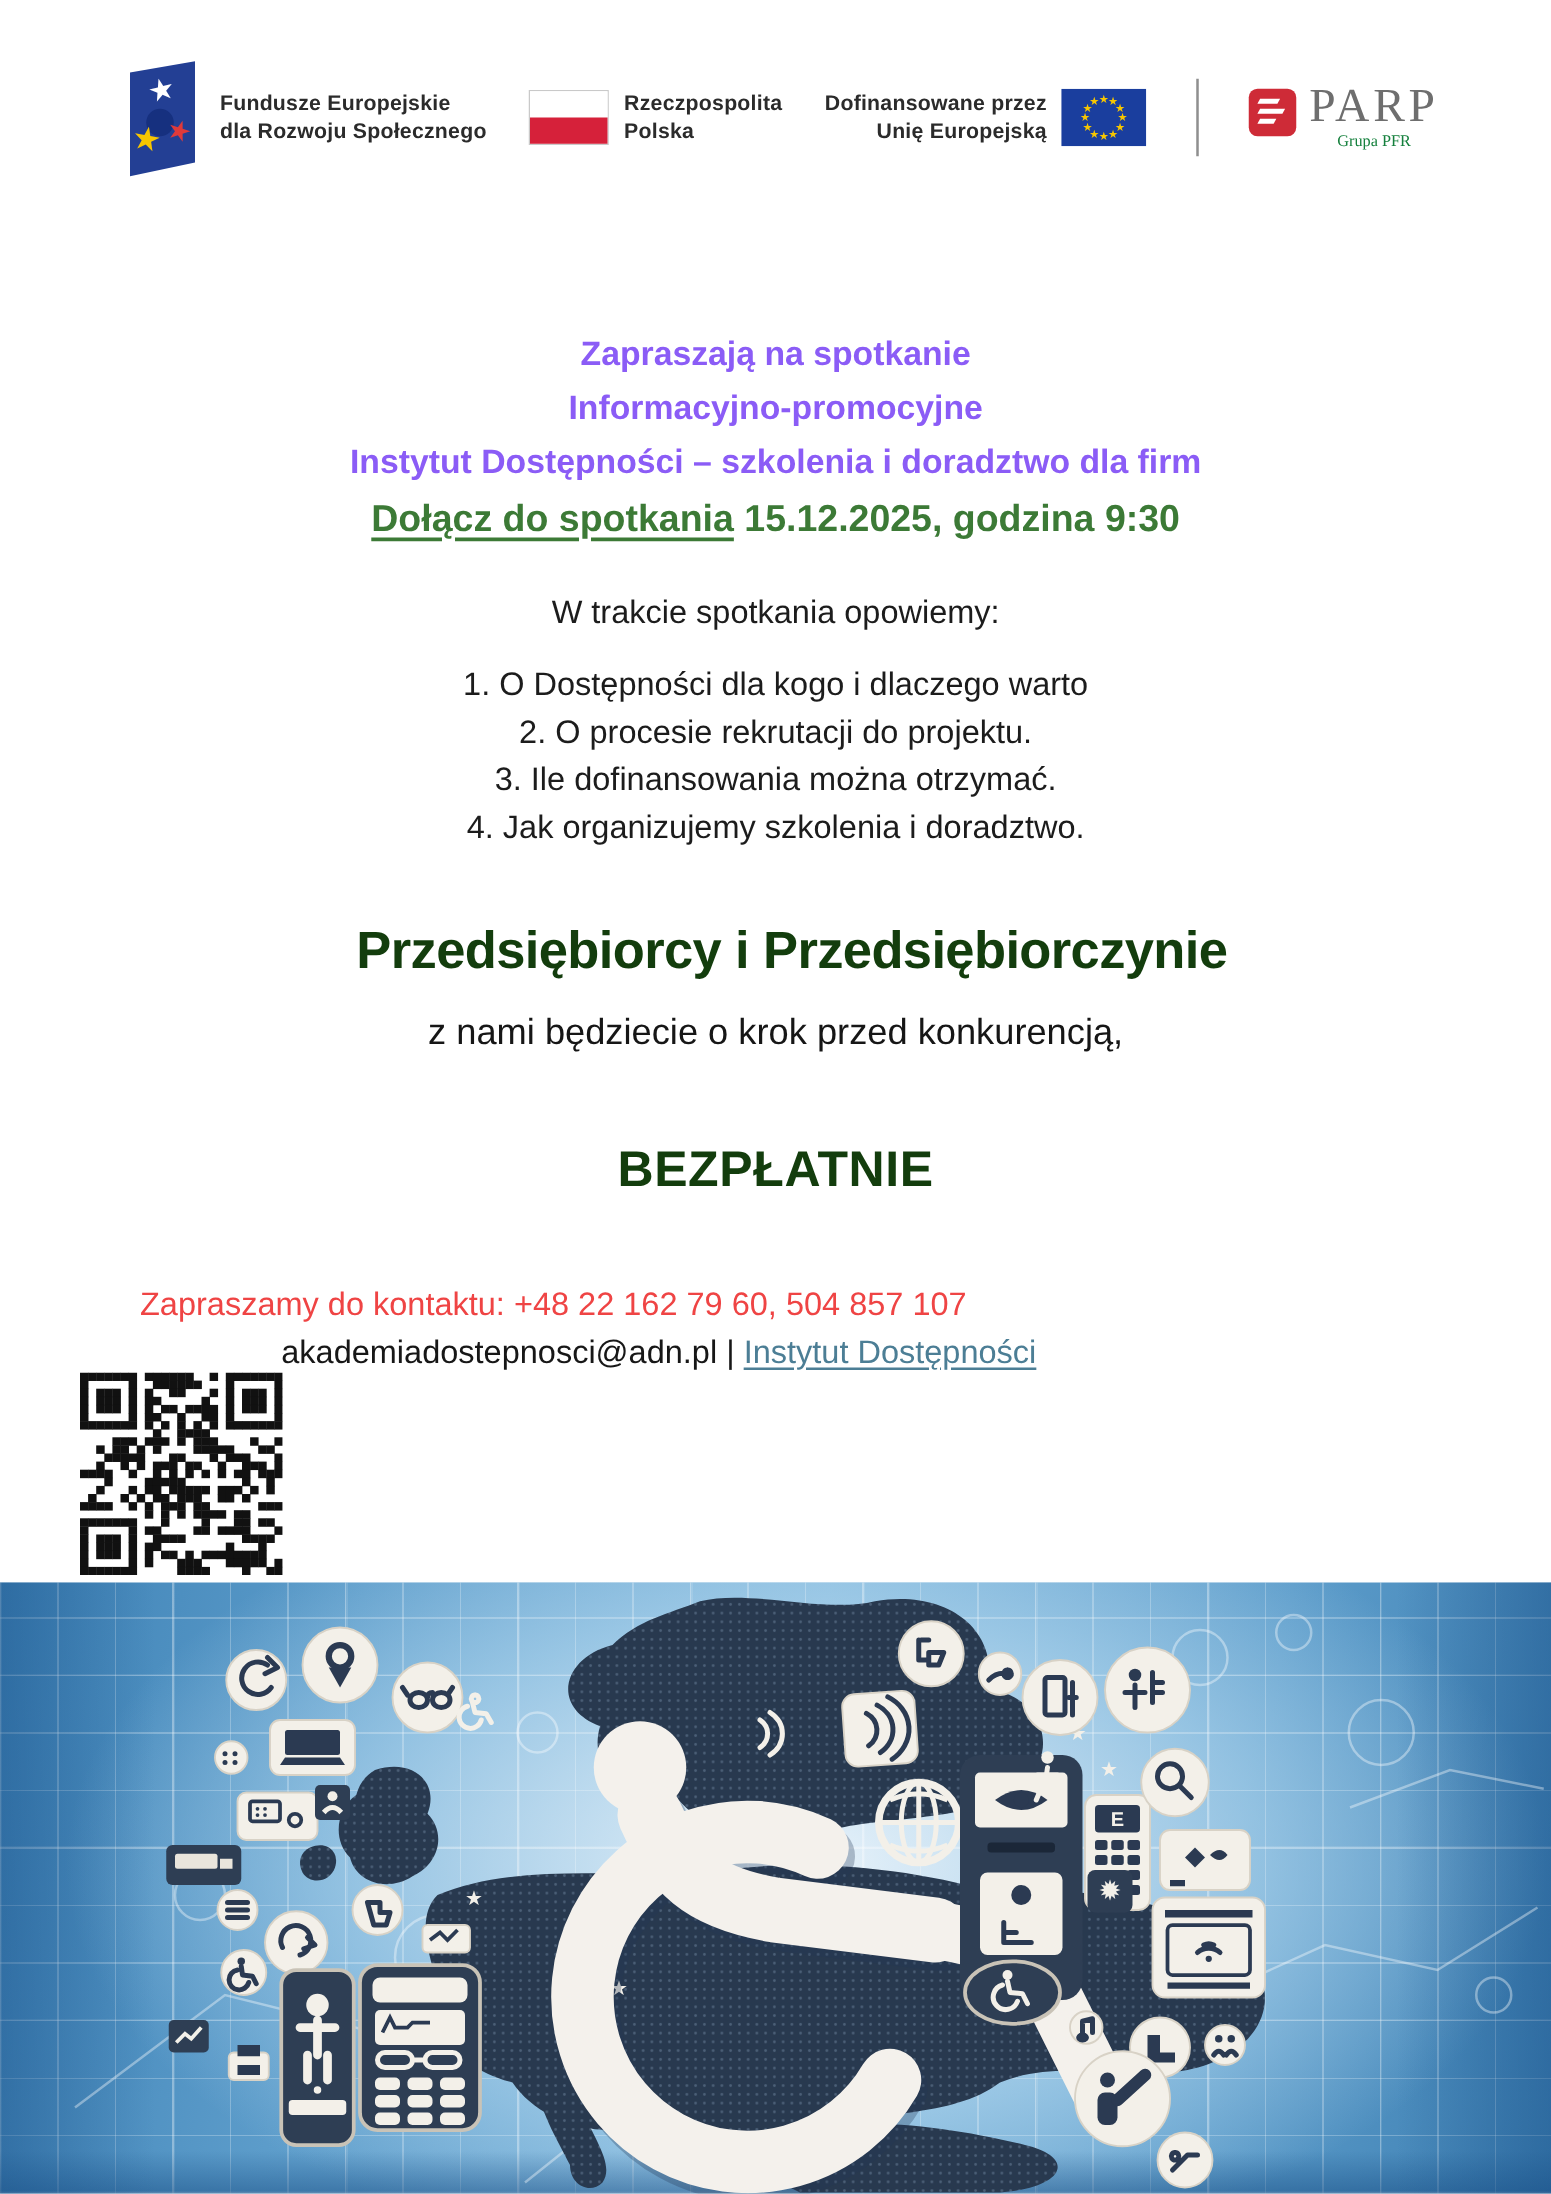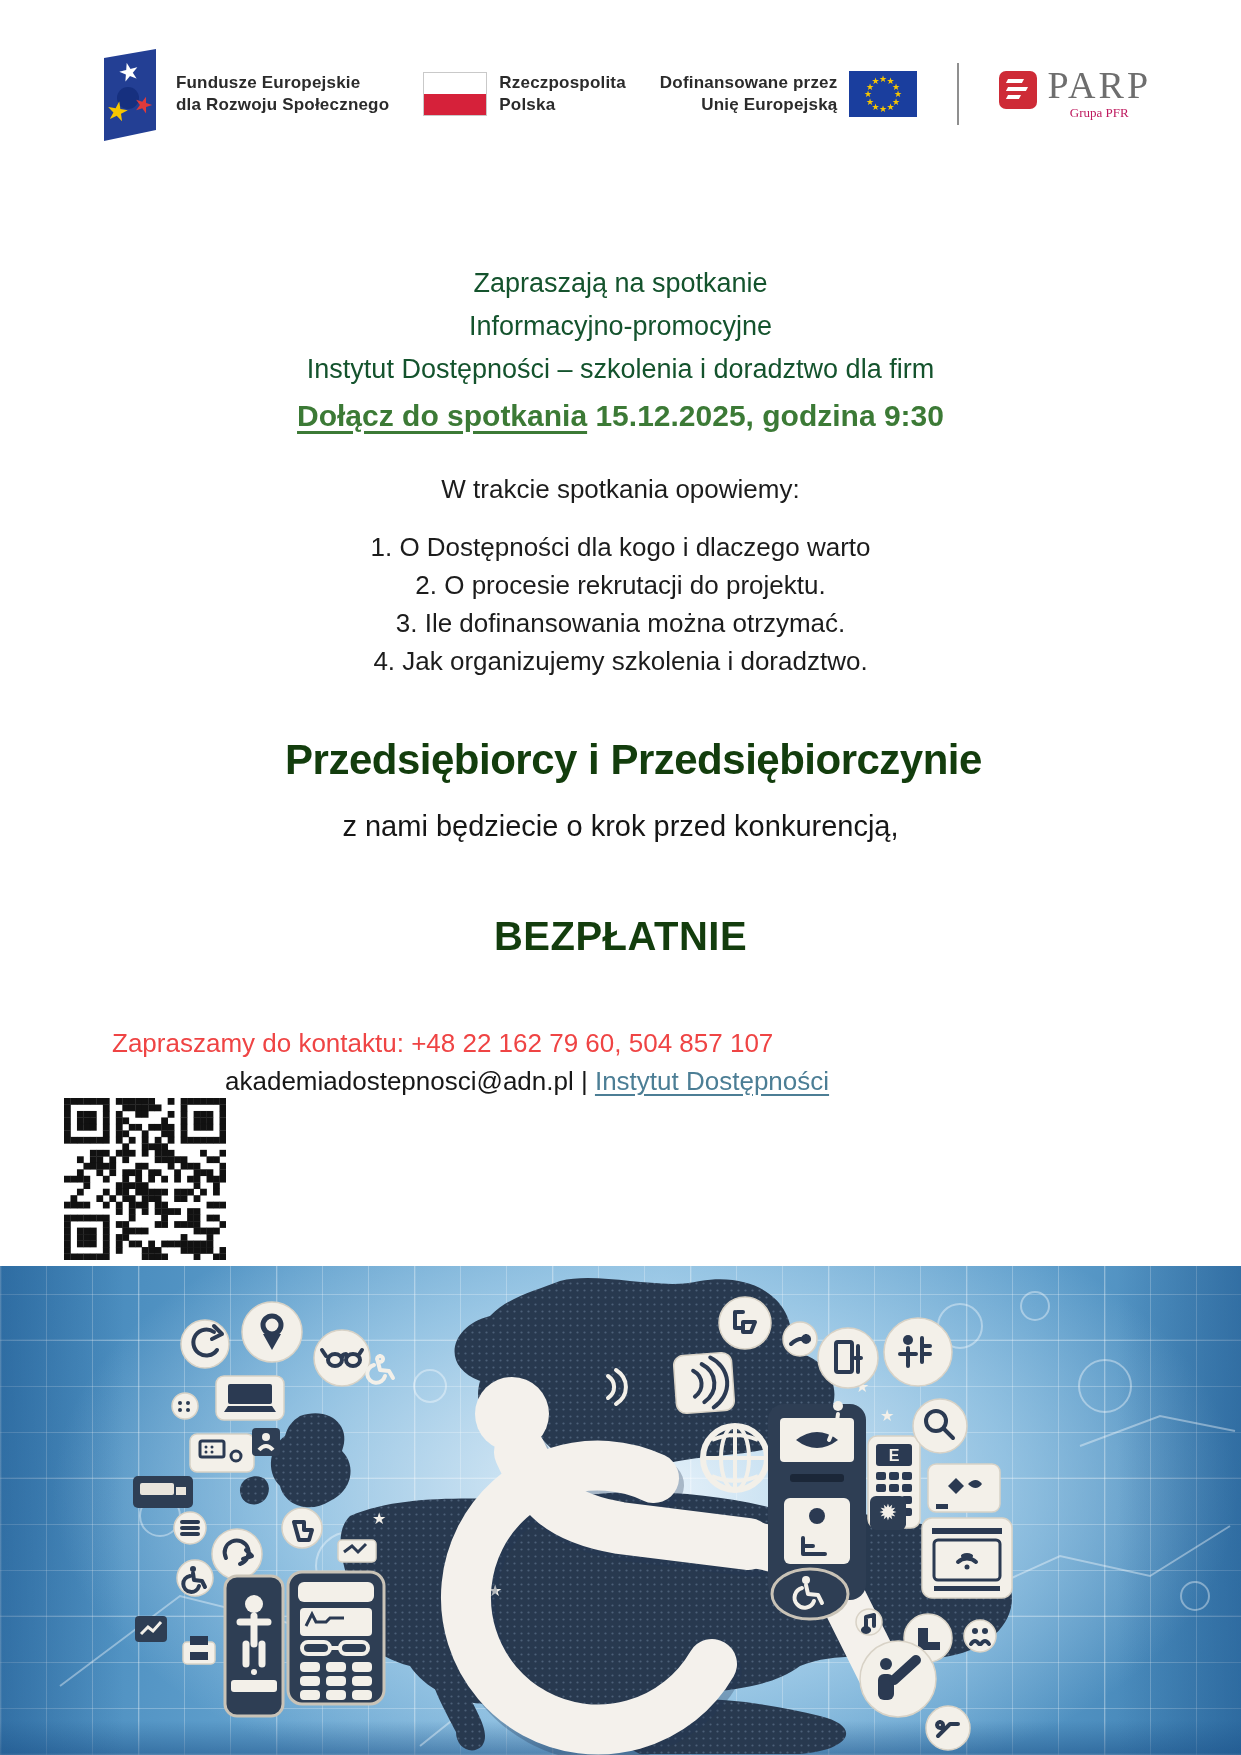--- a/index.html
+++ b/index.html
@@ -16,26 +16,26 @@
   .pl-flag .w{height:50%;background:#ffffff;}
   .pl-flag .r{height:50%;background:#d6213a;}
   .divider{width:2px;height:62px;background:#8f8f8f;margin:0 6px;}
   .parp{display:flex;align-items:flex-start;gap:10px;}
   .parp-badge{width:38px;height:38px;border-radius:7px;background:#ce2b37;position:relative;margin-top:4px;}
   .parp-badge span{position:absolute;left:8px;width:20px;height:4px;background:#fff;transform:skewX(-28deg);}
   .parp-badge span:nth-child(1){top:8px;width:16px;}
   .parp-badge span:nth-child(2){top:16px;}
   .parp-badge span:nth-child(3){top:24px;width:13px;}
   .parp-name{font-family:"Liberation Serif",serif;font-size:38px;color:#6e6e6e;letter-spacing:3px;line-height:36px;}
-  .parp-sub{font-family:"Liberation Serif",serif;font-size:13px;color:#be185d;text-align:center;margin-top:2px;}
+  .parp-sub{font-family:"Liberation Serif",serif;font-size:13px;color:#15803d;text-align:center;margin-top:2px;}
 
   
   .cline{position:absolute;left:0;width:1241px;text-align:center;}
   .org-title{top:194px;font-size:30px;color:#141414;font-weight:500;letter-spacing:-.3px;}
-  .green-block{top:262px;font-weight:normal;color:#14532d;font-size:27px;line-height:43px;}
+  .green-block{top:262px;font-weight:bold;color:#8b5cf6;font-size:27px;line-height:43px;}
   .join-line{top:399px;font-size:30px;font-weight:bold;color:#3c7a36;}
   .join-line a{color:#3c7a36;text-decoration:underline;text-underline-offset:5px;text-decoration-thickness:3px;}
   .intro{top:474px;font-size:26px;color:#1c1c1c;}
   .agenda{top:528px;font-size:26px;color:#1c1c1c;line-height:38px;}
   .headline{top:736px;font-size:42px;font-weight:bold;color:#133d0d;letter-spacing:-.5px;margin-left:13px;}
   .subs{top:804px;font-size:29px;color:#161616;line-height:45px;}
   .free{top:914px;font-size:40px;font-weight:bold;color:#133d0d;letter-spacing:.5px;}
   .contact1{position:absolute;top:1028px;left:112px;font-size:26px;color:#ef4444;}
   .contact2{position:absolute;top:1066px;left:225px;font-size:26px;color:#171717;}
   .contact2 a{color:#4c7e95;text-decoration:underline;text-underline-offset:4px;}

